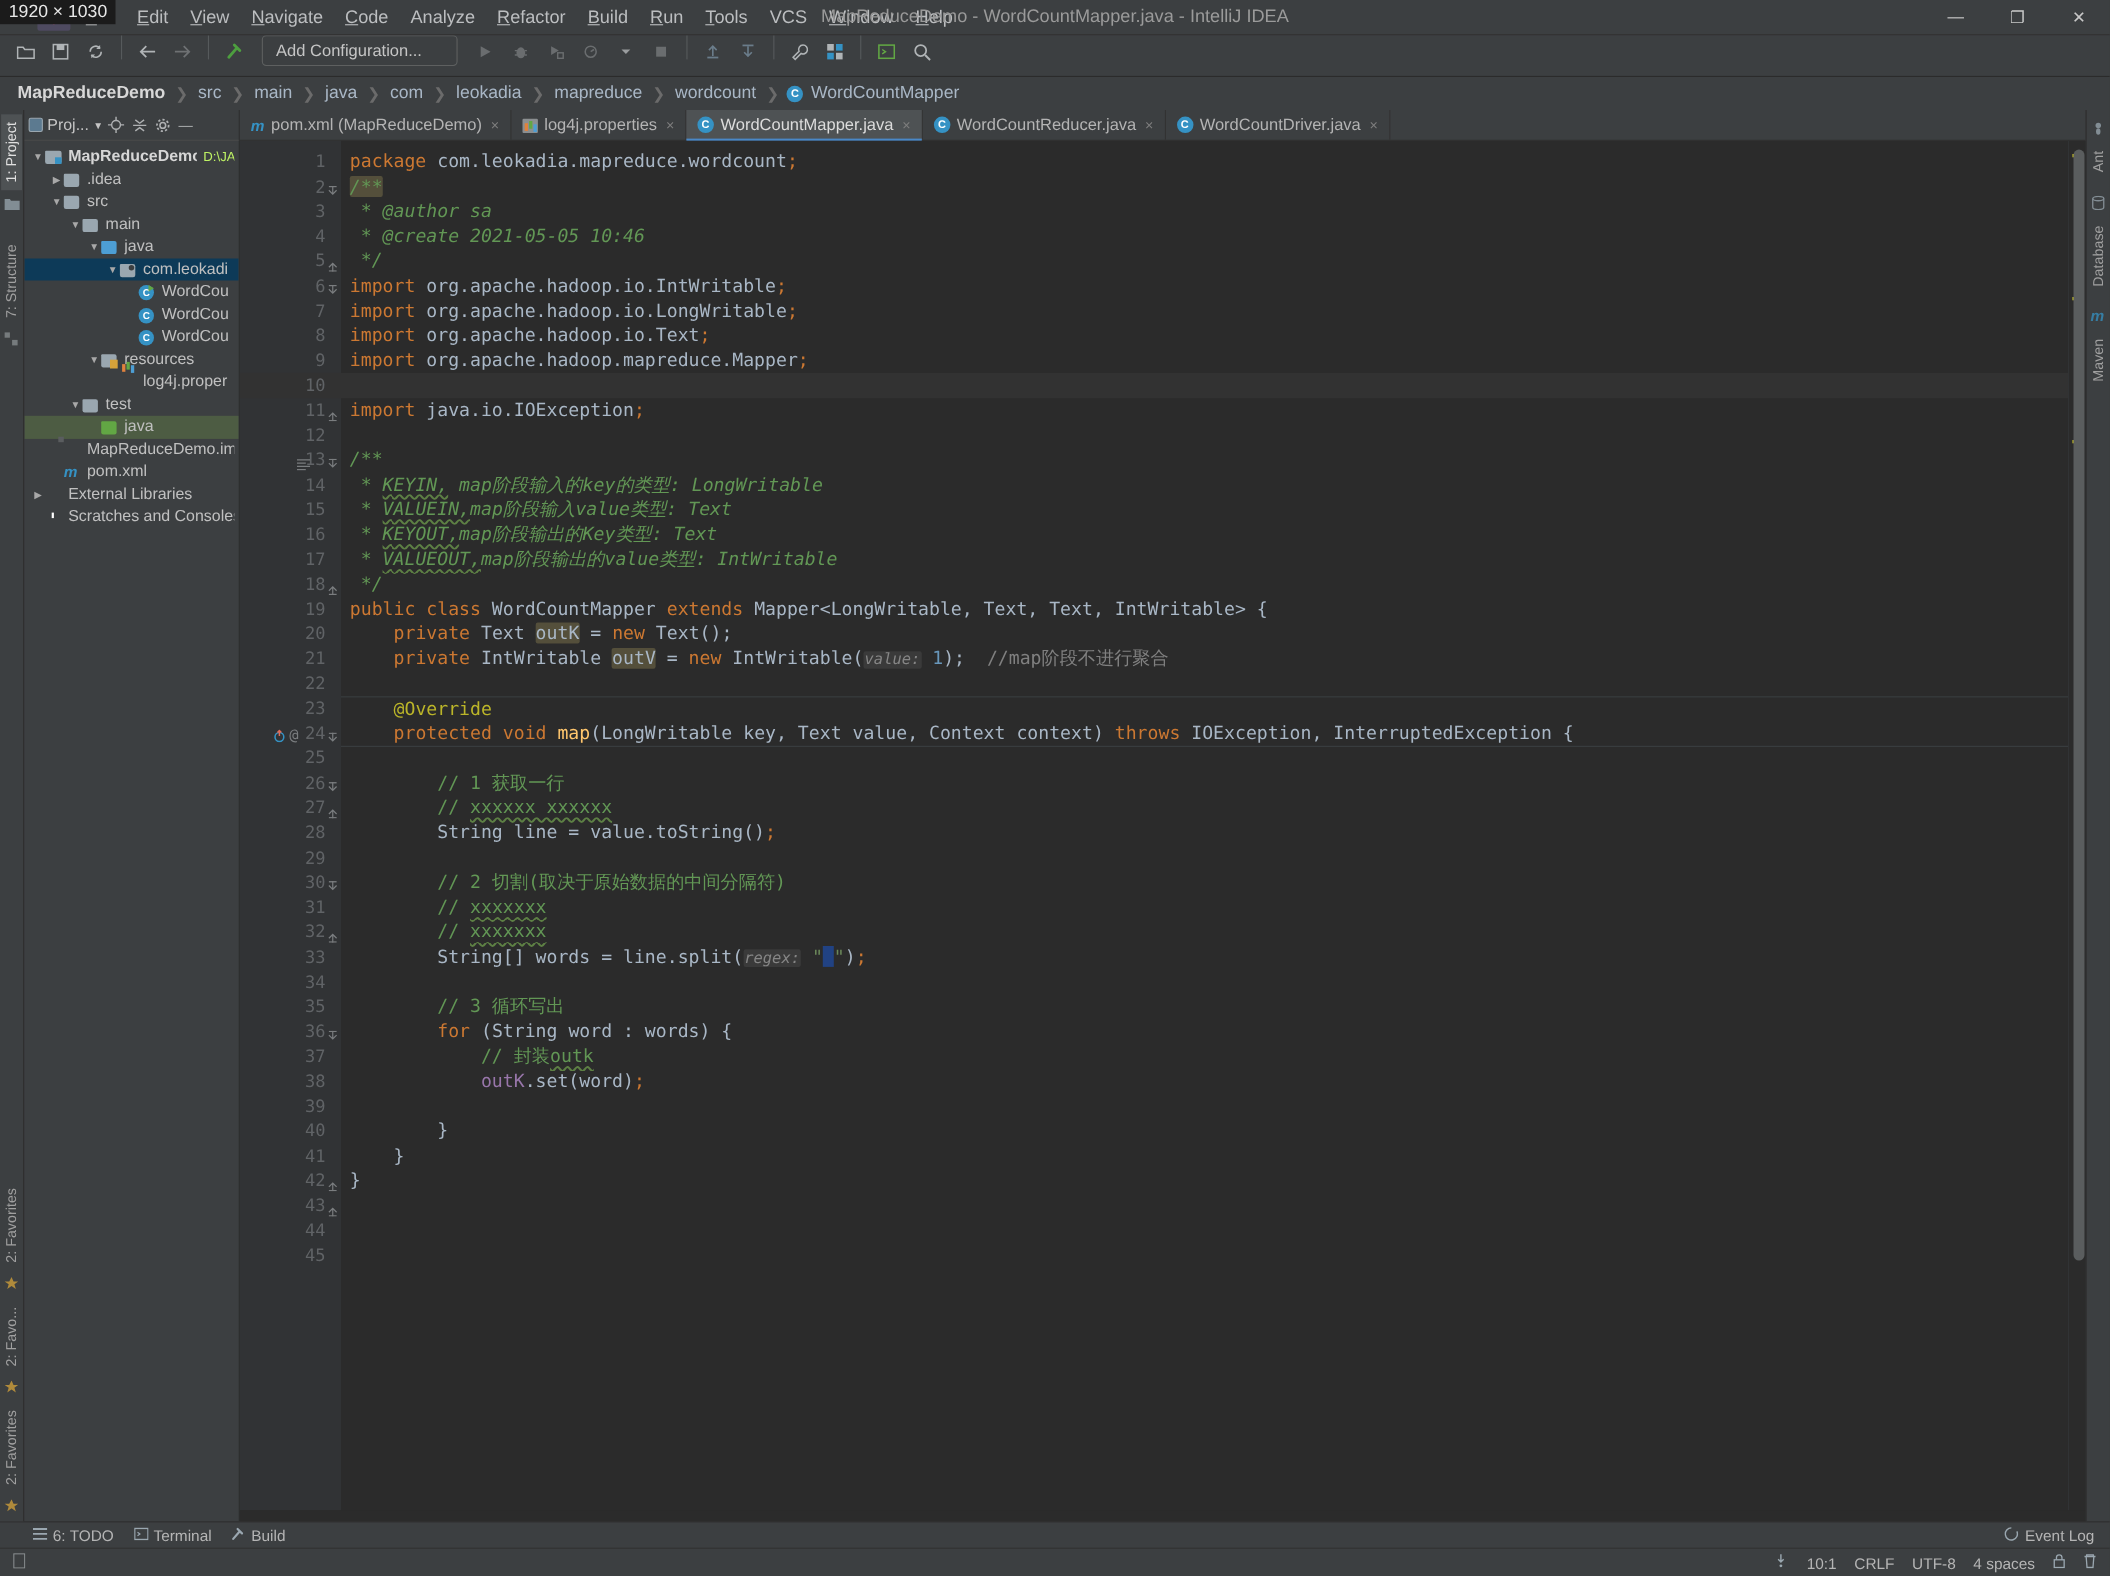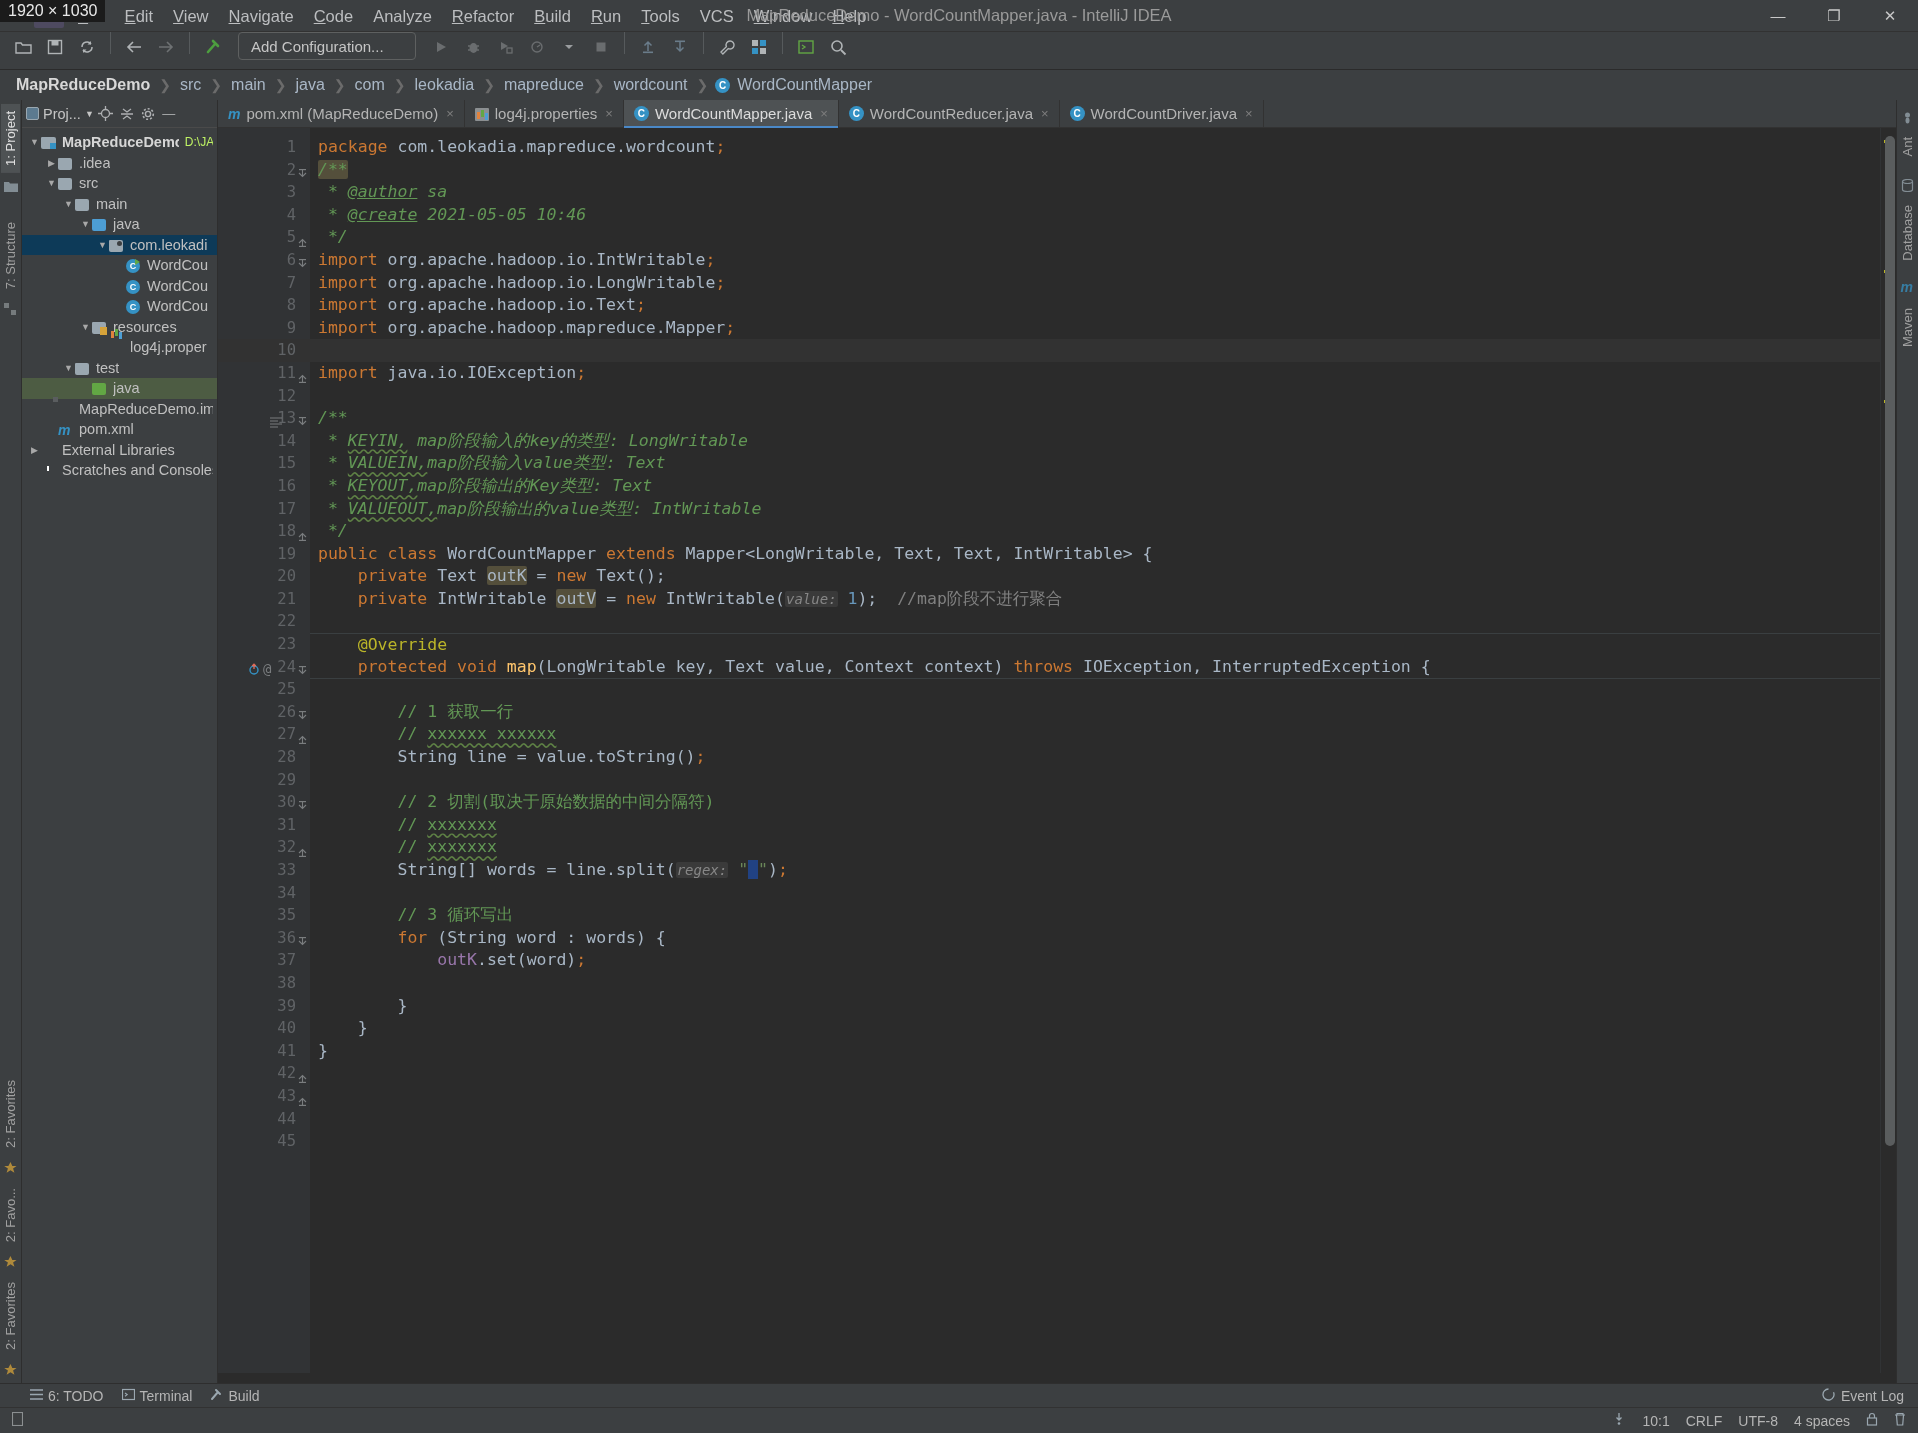--- a/index.html
+++ b/index.html
@@ -178,21 +178,21 @@
   .ann { color:#bbb529; }
   .cls-n { color:#a9b7c6; }
   .fld { color:#9876aa; }
   .mth { color:#ffc66d; }
   .txt { color:#a9b7c6; }
   .hint { color:#868686; background:#3a3a3a; border-radius:2px; padding:0 1px;
           font-size:14px; font-style:italic; }
   .hi-ident { background:#544f3b; border-radius:2px; }
   .hi-sel { background:#214283; }
   .wavy { text-decoration: underline wavy #5d8044; text-underline-offset:3px; }
-  .uline { text-decoration: underline; }
+  .uline { }
 
   
   .rightmark {
     flex:0 0 16px; background:#2b2b2b; position:relative; border-left:1px solid #313335;
   }
   .rmk { position:absolute; right:3px; width:9px; height:3px; }
   .vscroll {
     position:absolute; right:1px; width:10px; background:#5a5d5e; border-radius:5px;
   }
   .hscroll-wrap{ height:10px; flex:0 0 10px; background:#2b2b2b; position:relative; }
@@ -736,20 +736,21 @@
             <div class="cl">        <span class="cmtline">// </span><span class="cmtline wavy">xxxxxx xxxxxx</span></div>
             <div class="cl">        <span class="cls-n">String line = value.toString()</span><span class="kw">;</span></div>
             <div class="cl">&nbsp;</div>
             <div class="cl">        <span class="cmtline">// 2 切割(取决于原始数据的中间分隔符)</span></div>
             <div class="cl">        <span class="cmtline">// </span><span class="cmtline wavy">xxxxxxx</span></div>
             <div class="cl">        <span class="cmtline">// </span><span class="cmtline wavy">xxxxxxx</span></div>
             <div class="cl">        <span class="cls-n">String[] words = line.split(</span><span class="hint">regex:</span> <span class="str">"</span><span class="str hi-sel"> </span><span class="str">"</span><span class="cls-n">)</span><span class="kw">;</span></div>
             <div class="cl">&nbsp;</div>
             <div class="cl">        <span class="cmtline">// 3 循环写出</span></div>
             <div class="cl">        <span class="kw">for</span> <span class="cls-n">(String word : words) {</span></div>
+            <div class="cl">            <span class="cmtline">// 封装</span><span class="cmtline wavy">outk</span></div>
             <div class="cl">            <span class="fld">outK</span><span class="cls-n">.set(word)</span><span class="kw">;</span></div>
             <div class="cl">&nbsp;</div>
             <div class="cl">        <span class="cls-n">}</span></div>
             <div class="cl">    <span class="cls-n">}</span></div>
             <div class="cl"><span class="cls-n">}</span></div>
             <div class="cl">&nbsp;</div>
           </div>
         <div class="rightmark">
           <div class="rmk" style="top:12px;background:#bbb529"></div>
           <div class="rmk" style="top:142px;background:#bbb529"></div>

